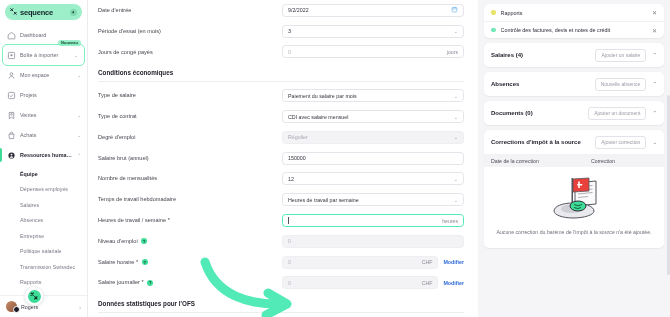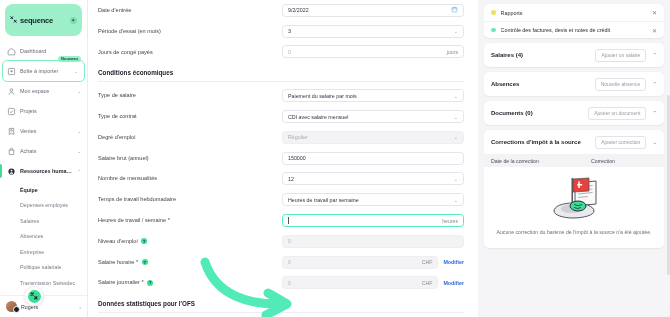--- a/index.html
+++ b/index.html
@@ -14,21 +14,21 @@
   
   .sidebar {
     width: 88px; height: 317px;
     background: #ffffff;
     border-right: 1px solid #ececf0;
     display: flex; flex-direction: column;
     position: relative; flex: 0 0 88px;
   }
   .logo-pill {
     margin: 4px 5px 3px 5px;
-    height: 32px; border-radius: 8px;
+    height: 16px; border-radius: 8px;
     background: #9defc9;
     display: flex; align-items: center; gap: 3px;
     padding: 0 5px;
   }
   .logo-mark { font-size: 6px; color: #11232b; font-weight: bold; letter-spacing:-0.5px;}
   .logo-text { font-size: 7.5px; font-weight: 700; color: #11232b; letter-spacing: -0.2px; flex: 1; }
   .logo-dot {
     width: 7px; height: 7px; border-radius: 50%;
     background: #7fd9ae; display: flex; align-items: center; justify-content: center;
     font-size: 4px; color: #1c4437;

